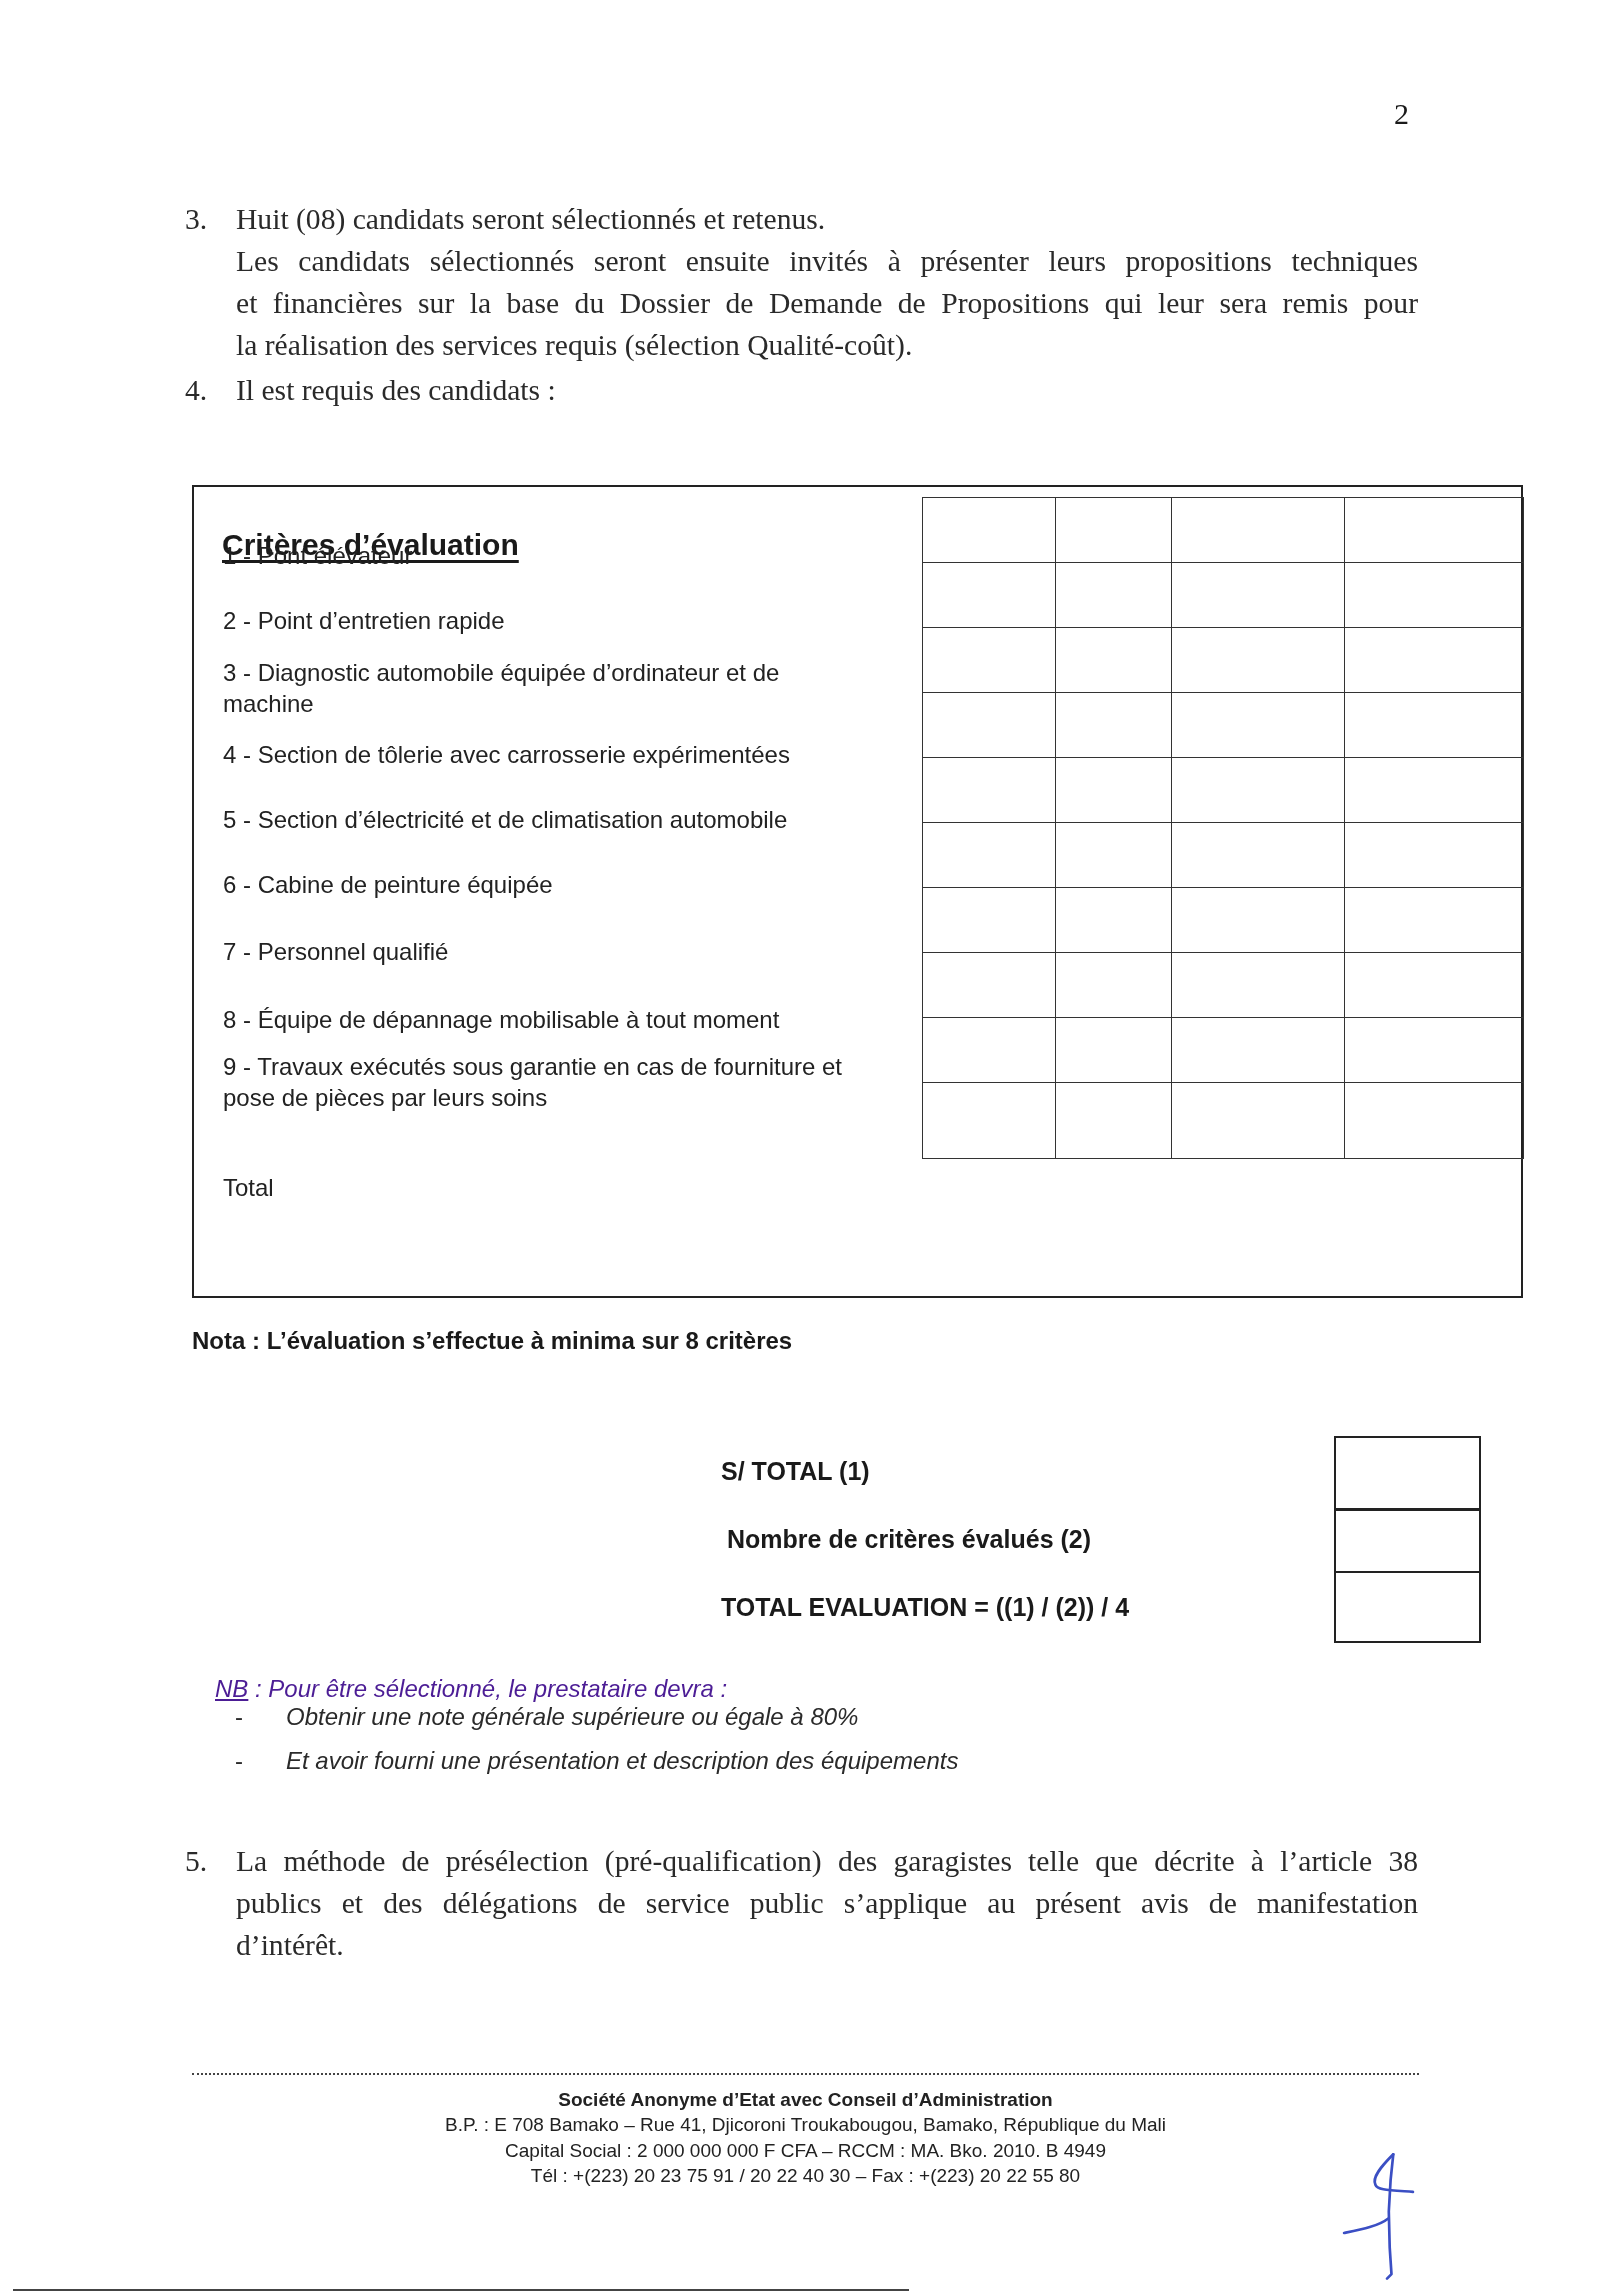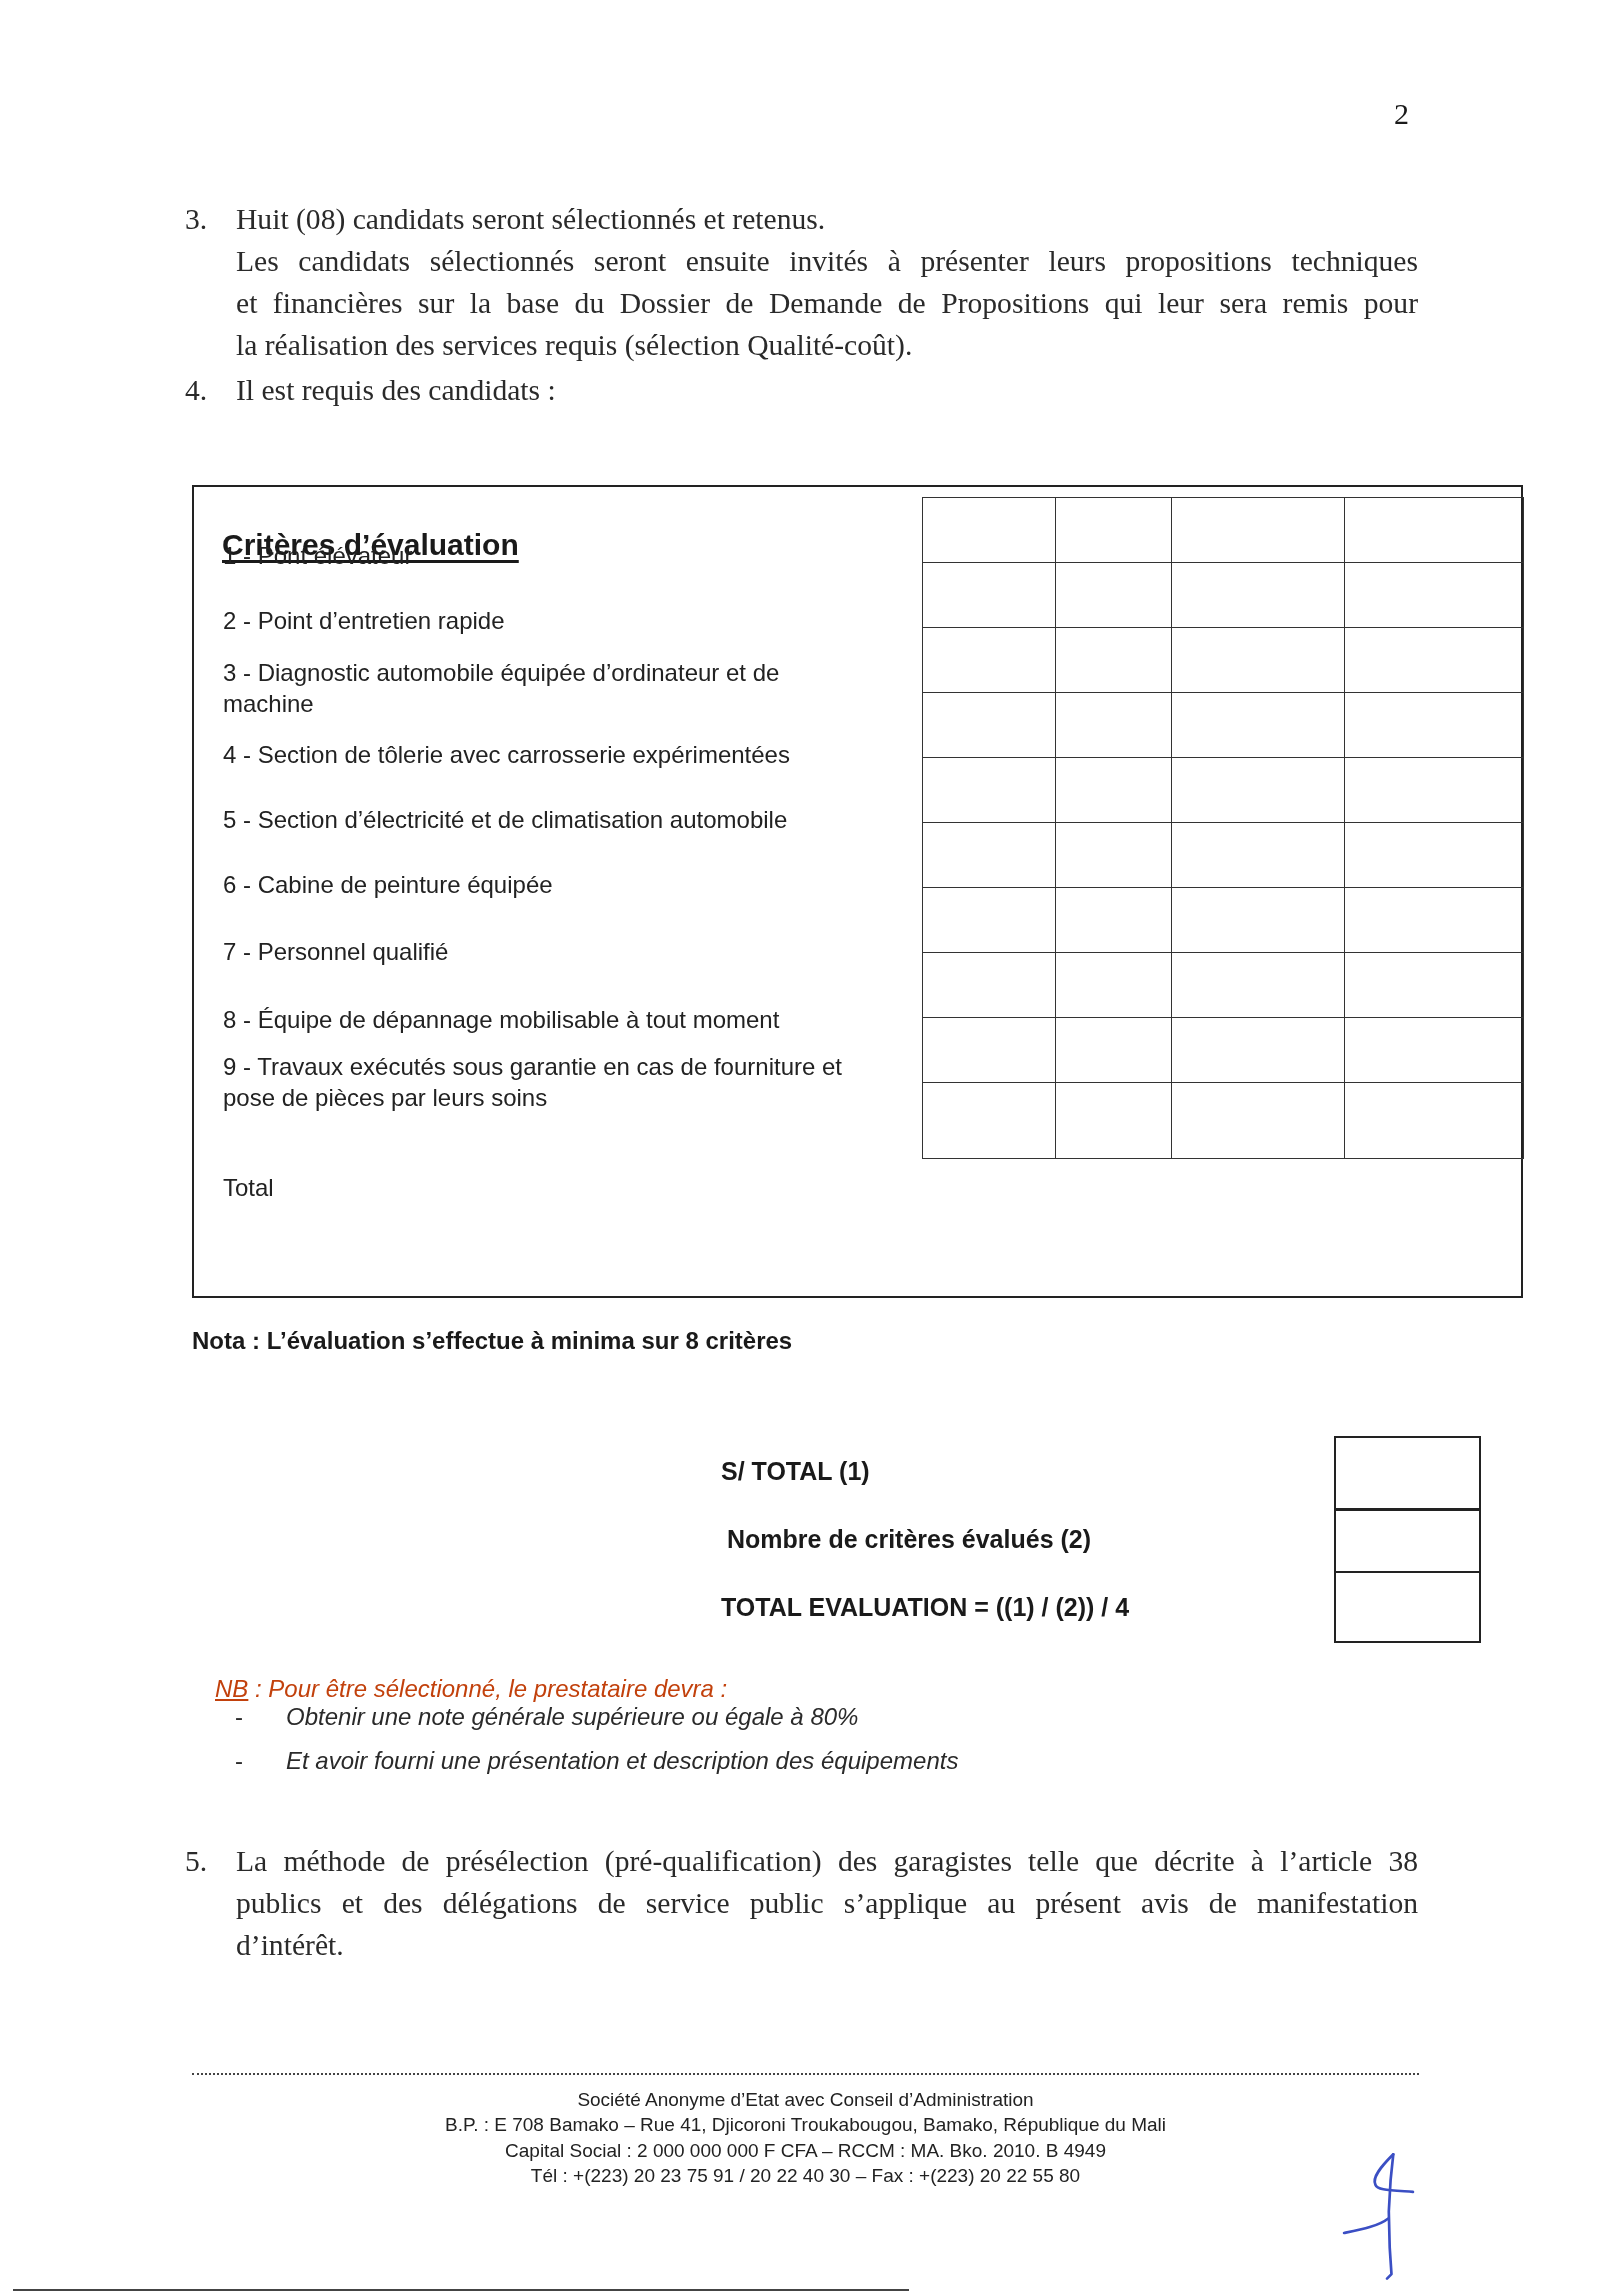--- a/index.html
+++ b/index.html
@@ -28,21 +28,21 @@
   table.grid td, table.grid th { border:1.8px solid #333; padding:0; font-weight:normal; }
   table.grid th { height:56px; font-size:22.4px; text-align:center; white-space:nowrap; }
   table.grid td { height:64px; }
   table.grid tr.last td { height:75px; }
 
   .nota { left:192px; top:1327px; font-size:24px; font-weight:bold; }
 
   .sum-label { position:absolute; font-size:25px; font-weight:bold; }
   .sum-box { position:absolute; left:1334px; width:147px; border:2.7px solid #222; box-sizing:border-box; }
 
-  .nb-block { left:215px; top:1672px; font-size:24px; font-style:italic; line-height:34px; color:#c2410c; }
+  .nb-block { left:215px; top:1672px; font-size:24px; font-style:italic; line-height:34px; color:#4c1d95; }
   .nb-key { text-decoration:underline; }
   .bullet-row { position:absolute; font-size:24px; font-style:italic; color:#2a2a2a; }
   .bullet-dash { position:absolute; left:0; font-style:normal; }
   .bullet-text { position:absolute; left:51px; white-space:nowrap; }
 
   .dotted-rule { left:192px; top:2073px; width:1227px; border-top:2.7px dotted #444; }
   .footer { left:192px; width:1227px; text-align:center; font-size:19px; color:#222; }
 
   .bottom-rule { left:12.5px; top:2289px; width:896px; border-top:2.7px solid #444; }
   .signature { left:1325px; top:2140px; }
@@ -183,21 +183,21 @@
 <div class="abs serif para" id="item5">
   <span class="item-num">5.</span>
   <div class="item-body" style="top:0;">
     <span class="just-line">La méthode de présélection (pré-qualification) des garagistes telle que décrite à l’article 38</span>
     <span class="just-line">publics et des délégations de service public s’applique au présent avis de manifestation</span>
     <span class="last-line">d’intérêt.</span>
   </div>
 </div>
 
 <div class="abs dotted-rule"></div>
-<div class="abs sans footer" style="top:2089px;">Société Anonyme d’Etat avec Conseil d’Administration</div>
+<div class="abs sans footer" style="top:2089px;font-weight:bold;">Société Anonyme d’Etat avec Conseil d’Administration</div>
 <div class="abs sans footer" style="top:2114px;">B.P. : E 708 Bamako – Rue 41, Djicoroni Troukabougou, Bamako, République du Mali</div>
 <div class="abs sans footer" style="top:2140px;">Capital Social : 2 000 000 000 F CFA – RCCM : MA. Bko. 2010. B 4949</div>
 <div class="abs sans footer" style="top:2165px;">Tél : +(223) 20 23 75 91 / 20 22 40 30 – Fax : +(223) 20 22 55 80</div>
 
 <div class="abs signature">
   <svg width="99" height="152" viewBox="0 0 110 170">
     <g fill="none" stroke="#3b4fc4" stroke-width="3" stroke-linecap="round" stroke-linejoin="round">
       <path d="M76 16 L73 45 L71 80 L72 120 L74 150 L69 155"></path>
       <path d="M76 16 C62 30 52 42 56 50 C58 56 70 56 98 58"></path>
       <path d="M21 104 C40 100 60 96 70 88"></path>

